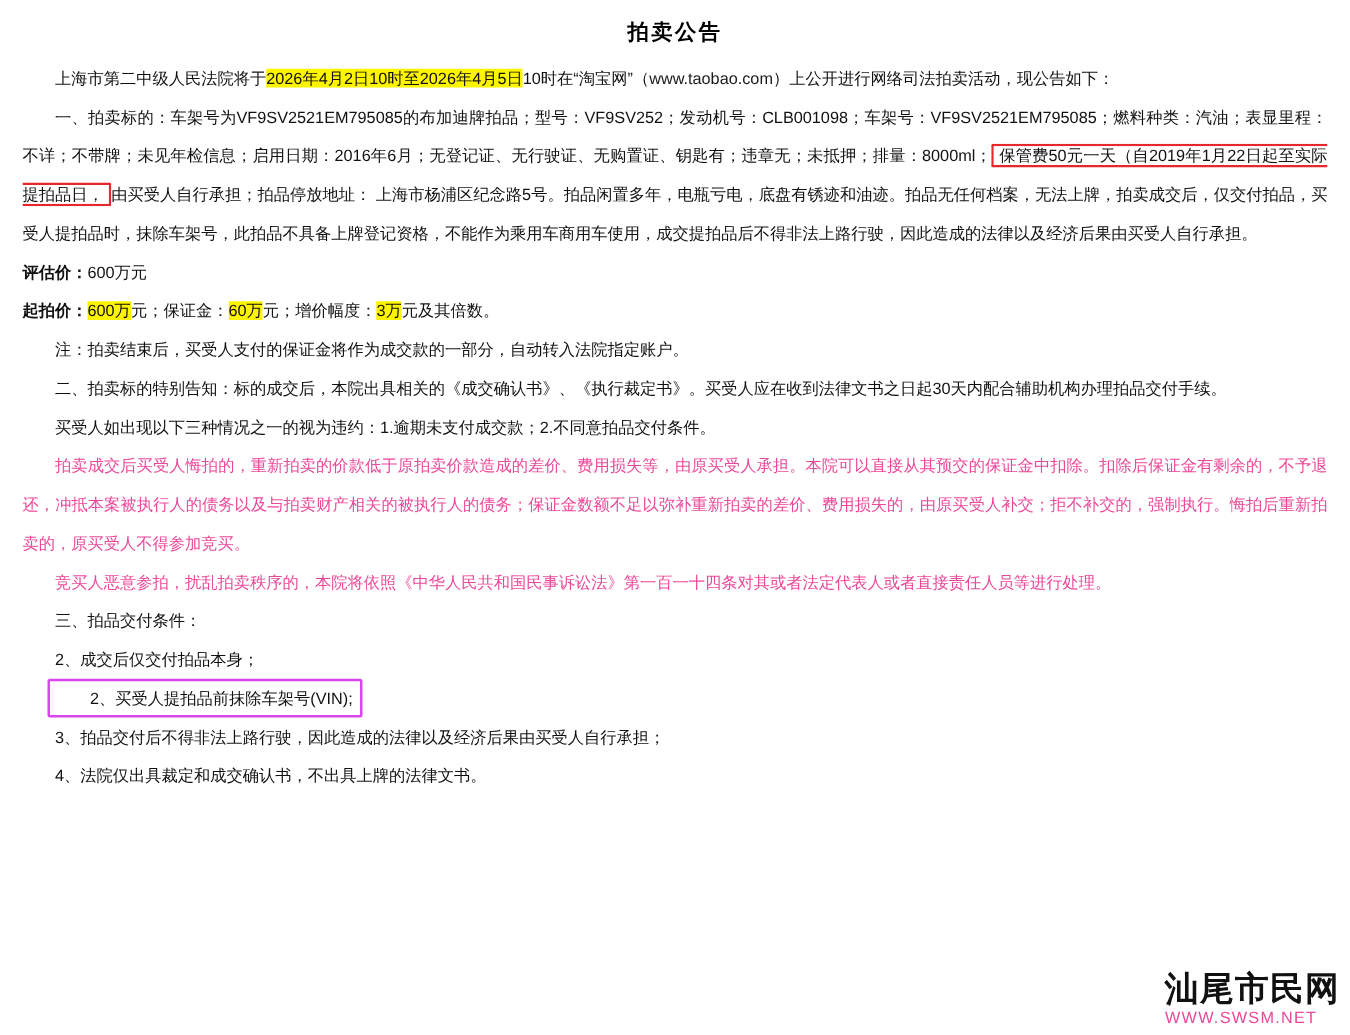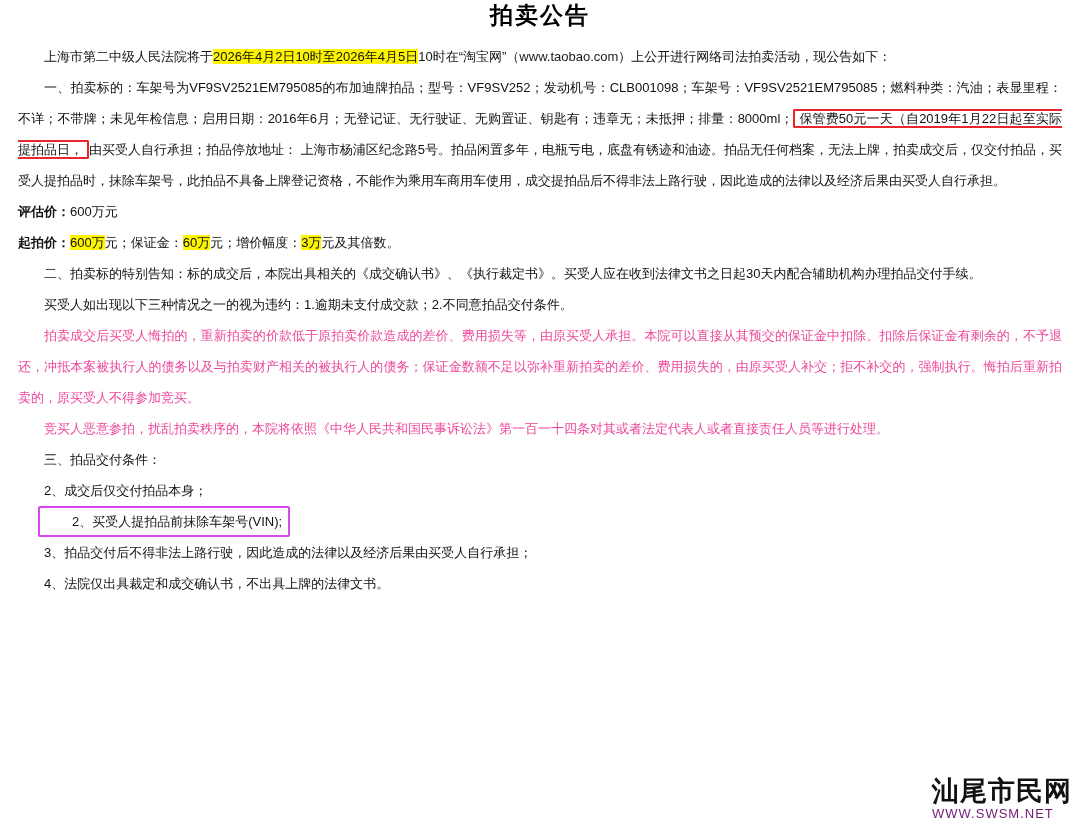--- a/index.html
+++ b/index.html
@@ -18,22 +18,23 @@
   .page {
     position: relative;
     width: 1080px;
     height: 828px;
     padding: 0;
     box-sizing: border-box;
   }
   .title {
     text-align: center;
     font-weight: bold;
-    font-size: 23px;
+    font-size: 17px;
     letter-spacing: 2px;
+    padding-top: 14px;
     padding-bottom: 10px;
     color: #000;
   }
   .body-text {
     padding: 0 18px 0 18px;
     font-size: 13px;
     line-height: 31px;
     text-align: justify;
     color: #111;
   }
@@ -95,21 +96,21 @@
   .wm-name {
     font-size: 27px;
     font-weight: bold;
     color: #111;
     letter-spacing: 1px;
     line-height: 30px;
     white-space: nowrap;
   }
   .wm-url {
     font-size: 13px;
-    color: #701a75;
+    color: #ec4899;
     letter-spacing: 1px;
     line-height: 16px;
   }
   .link {
     color: #1a1a1a;
   }
 </style>
 </head>
 <body>
 
@@ -120,20 +121,21 @@
   <div class="body-text">
 
     <p class="indent"><span>上海市第二中级人民法院将于</span><span class="hl">2026年4月2日10时至2026年4月5日</span><span>10时在“淘宝网”（</span><span class="link">www.taobao.com</span><span>）上公开进行网络司法拍卖活动，现公告如下：</span></p>
 
     <p class="indent"><span>一、拍卖标的：车架号为VF9SV2521EM795085的布加迪牌拍品；型号：VF9SV252；发动机号：CLB001098；车架号：VF9SV2521EM795085；燃料种类：汽油；表显里程：不详；不带牌；未见年检信息；启用日期：2016年6月；无登记证、无行驶证、无购置证、钥匙有；违章无；未抵押；排量：8000ml；</span><span class="box">保管费50元一天（自2019年1月22日起至实际提拍品日，</span><span>由买受人自行承担；拍品停放地址：  上海市杨浦区纪念路5号。拍品闲置多年，电瓶亏电，底盘有锈迹和油迹。拍品无任何档案，无法上牌，拍卖成交后，仅交付拍品，买受人提拍品时，抹除车架号，此拍品不具备上牌登记资格，不能作为乘用车商用车使用，成交提拍品后不得非法上路行驶，因此造成的法律以及经济后果由买受人自行承担。</span></p>
 
     <p><span class="boldish">评估价：</span><span>600万元</span></p>
 
     <p><span class="boldish">起拍价：</span><span class="hl">600万</span><span>元；保证金：</span><span class="hl">60万</span><span>元；增价幅度：</span><span class="hl">3万</span><span>元及其倍数。</span></p>
 
+    <p class="indent">注：拍卖结束后，买受人支付的保证金将作为成交款的一部分，自动转入法院指定账户。</p>
 
     <p class="indent">二、拍卖标的特别告知：标的成交后，本院出具相关的《成交确认书》、《执行裁定书》。买受人应在收到法律文书之日起30天内配合辅助机构办理拍品交付手续。</p>
 
     <p class="indent">买受人如出现以下三种情况之一的视为违约：1.逾期未支付成交款；2.不同意拍品交付条件。</p>
 
     <p class="indent red">拍卖成交后买受人悔拍的，重新拍卖的价款低于原拍卖价款造成的差价、费用损失等，由原买受人承担。本院可以直接从其预交的保证金中扣除。扣除后保证金有剩余的，不予退还，冲抵本案被执行人的债务以及与拍卖财产相关的被执行人的债务；保证金数额不足以弥补重新拍卖的差价、费用损失的，由原买受人补交；拒不补交的，强制执行。悔拍后重新拍卖的，原买受人不得参加竞买。</p>
 
     <p class="indent red">竞买人恶意参拍，扰乱拍卖秩序的，本院将依照《中华人民共和国民事诉讼法》第一百一十四条对其或者法定代表人或者直接责任人员等进行处理。</p>
 
     <p class="indent">三、拍品交付条件：</p>

